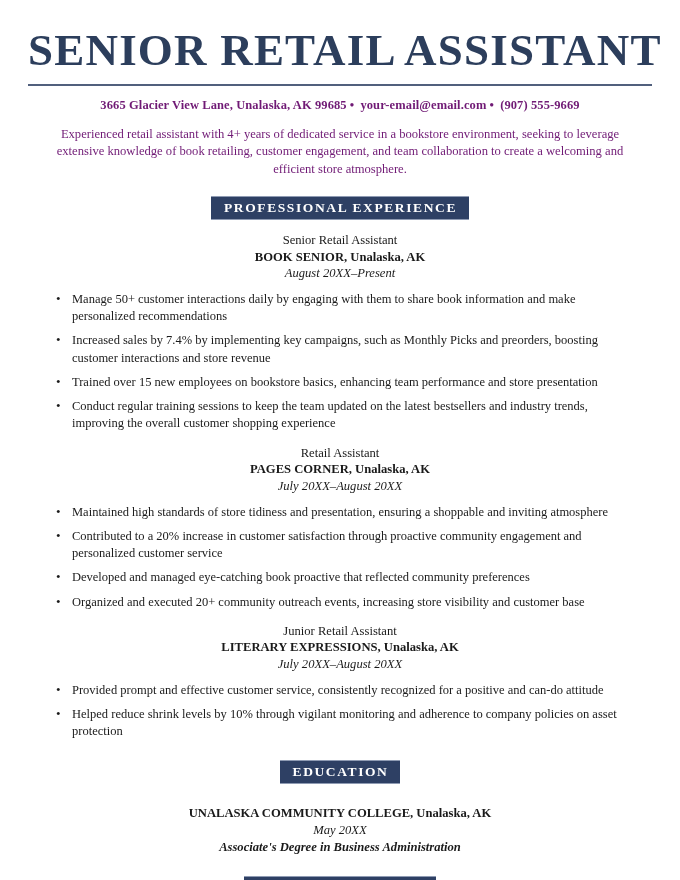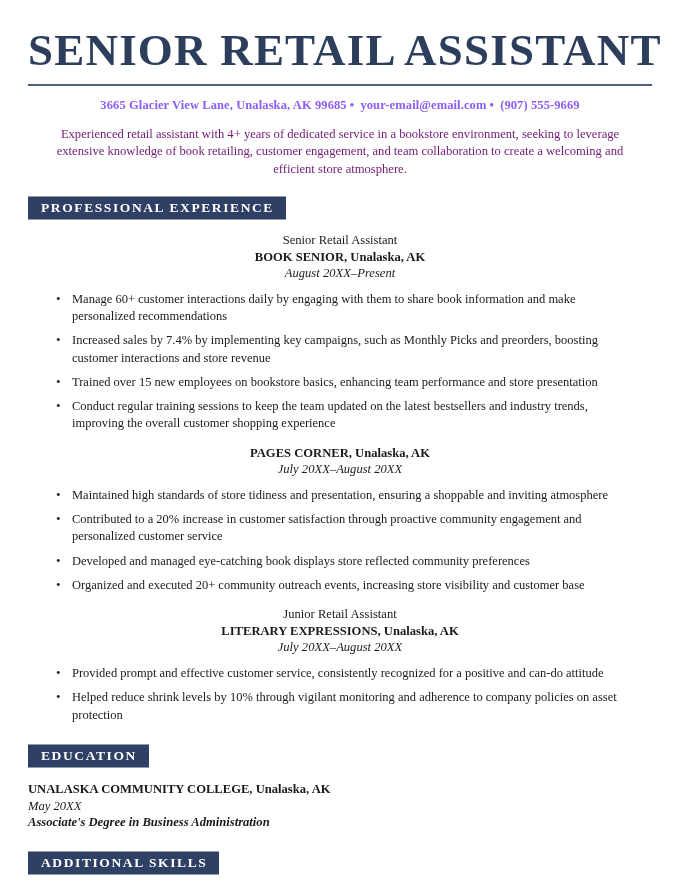--- a/index.html
+++ b/index.html
@@ -40,39 +40,40 @@
   }
   .title-rule {
     height: 2px;
     background: #51607d;
     margin: 9px 0 0 0;
   }
   .contact-line {
     text-align: center;
     font-size: 12.5px;
     font-weight: bold;
-    color: #8b5cf6;
+    color: #701a75;
     margin-top: 12px;
     letter-spacing: 0.1px;
   }
   .contact-sep {
     padding: 0 3px;
   }
 
   
   .summary {
     text-align: center;
     font-size: 12.6px;
     line-height: 1.42;
     color: #701a75;
     margin: 13px 22px 0 22px;
   }
 
   
   .section-banner-wrap {
+    text-align: center;
     margin-top: 17px;
   }
   .section-banner {
     display: inline-block;
     background: #2e4064;
     color: #ffffff;
     font-weight: bold;
     font-size: 13.5px;
     letter-spacing: 1.6px;
     padding: 3px 12px 3px 13px;
@@ -122,21 +123,22 @@
     content: "\2022";
     position: absolute;
     left: 28px;
     top: -1px;
     font-size: 13px;
     color: #1a1a1a;
   }
 
   
   .edu-block {
-    margin-top: 13px;
+    text-align: center;
+    margin-top: 21px;
   }
   .edu-school {
     font-size: 12.6px;
     font-weight: bold;
     line-height: 1.34;
   }
   .edu-date {
     font-size: 12.6px;
     font-style: italic;
     line-height: 1.34;
@@ -168,34 +170,35 @@
   <div class="section-banner-wrap">
     <span class="section-banner">PROFESSIONAL EXPERIENCE</span>
   </div>
 
   <div class="entry">
     <div class="entry-title">Senior Retail Assistant</div>
     <div class="entry-org">BOOK SENIOR, Unalaska, AK</div>
     <div class="entry-dates">August 20XX–Present</div>
   </div>
   <ul class="bullets">
-    <li>Manage 60+ customer interactions daily by engaging with them to share book information and make personalized recommendations</li>
+    <li>Manage 50+ customer interactions daily by engaging with them to share book information and make personalized recommendations</li>
     <li>Increased sales by 7.4% by implementing key campaigns, such as Monthly Picks and preorders, boosting customer interactions and store revenue</li>
     <li>Trained over 15 new employees on bookstore basics, enhancing team performance and store presentation</li>
     <li>Conduct regular training sessions to keep the team updated on the latest bestsellers and industry trends, improving the overall customer shopping experience</li>
   </ul>
 
   <div class="entry">
+    <div class="entry-title">Retail Assistant</div>
     <div class="entry-org">PAGES CORNER, Unalaska, AK</div>
     <div class="entry-dates">July 20XX–August 20XX</div>
   </div>
   <ul class="bullets">
     <li>Maintained high standards of store tidiness and presentation, ensuring a shoppable and inviting atmosphere</li>
     <li>Contributed to a 20% increase in customer satisfaction through proactive community engagement and personalized customer service</li>
-    <li>Developed and managed eye-catching book displays store reflected community preferences</li>
+    <li>Developed and managed eye-catching book proactive that reflected community preferences</li>
     <li>Organized and executed 20+ community outreach events, increasing store visibility and customer base</li>
   </ul>
 
   <div class="entry">
     <div class="entry-title">Junior Retail Assistant</div>
     <div class="entry-org">LITERARY EXPRESSIONS, Unalaska, AK</div>
     <div class="entry-dates">July 20XX–August 20XX</div>
   </div>
   <ul class="bullets">
     <li>Provided prompt and effective customer service, consistently recognized for a positive and can-do attitude</li>

